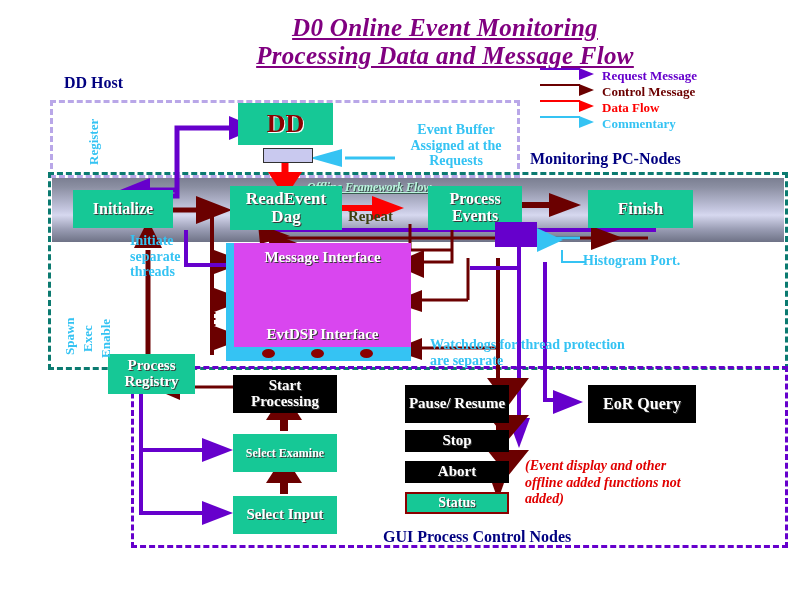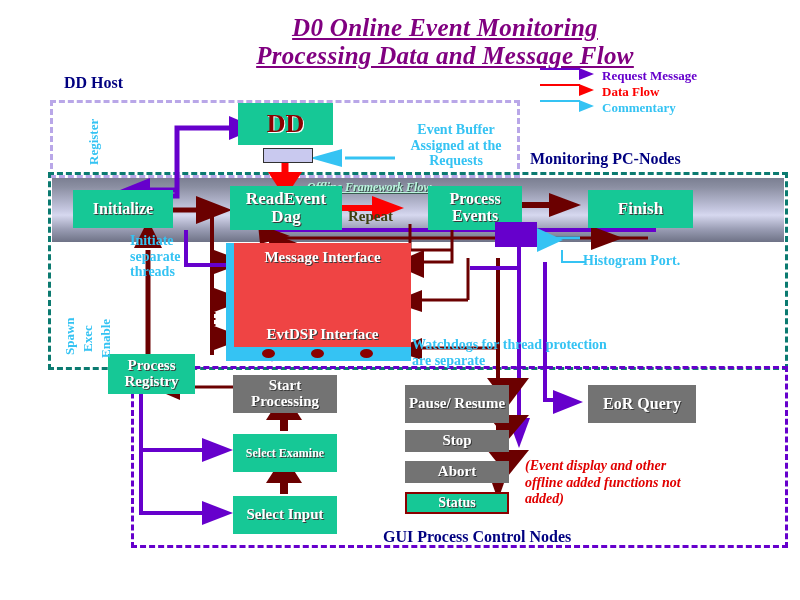--- a/index.html
+++ b/index.html
@@ -33,21 +33,21 @@
   
   .region{position:absolute;box-sizing:border-box;}
 
   
   .node{position:absolute;box-sizing:border-box;display:flex;
         align-items:center;justify-content:center;text-align:center;
         font-family:"Liberation Serif",serif;font-weight:bold;
         color:#ffffff;line-height:1.04;
         text-shadow:1px 1px 0 #3a3a3a;}
   .green{background:#16c896;}
-  .red{background:#737373;}
+  .red{background:#000000;}
 
   
   #band{position:absolute;
     background:linear-gradient(to bottom,#7b7f92 0%,#8b8fa2 14%,#c3c5de 48%,#d6d8ef 58%,#9a9db4 80%,#6e7286 100%);}
   #bandlabel{position:absolute;color:#b9f5dd;font-style:italic;font-weight:bold;
      font-size:12px;text-decoration:underline;font-family:"Liberation Serif",serif;
      text-shadow:1px 1px 0 #3a5a50;white-space:nowrap;}
 
   
   .cyan{position:absolute;color:#35c3f3;font-weight:bold;
@@ -59,21 +59,21 @@
           transform-origin:0 0;transform:rotate(-90deg);white-space:nowrap;}
 
   
   #repeat{position:absolute;color:#3f3f10;font-weight:bold;font-size:15px;
           font-family:"Liberation Serif",serif;}
   #note{position:absolute;color:#e00000;font-style:italic;font-weight:bold;
         font-size:14px;line-height:1.18;font-family:"Liberation Serif",serif;}
 
   
   #ifaceOuter{position:absolute;background:#35c3f3;}
-  #ifaceInner{position:absolute;background:#ef4444;}
+  #ifaceInner{position:absolute;background:#d946ef;}
   .ifacetext{position:absolute;width:100%;text-align:center;color:#ffffff;
      font-weight:bold;font-size:15px;line-height:1.04;
      font-family:"Liberation Serif",serif;text-shadow:1px 1px 0 #3a3a3a;}
   .dot{position:absolute;width:13px;height:9px;border-radius:50%;background:#8b0000;}
 
   svg{position:absolute;left:0;top:0;pointer-events:none;}
 </style>
 </head>
 <body>
 
@@ -82,20 +82,25 @@
 
 <div class="seclabel" style="left:64px;top:74px;font-size:16px;">DD Host</div>
 <div class="seclabel" style="left:530px;top:150px;font-size:16px;">Monitoring PC-Nodes</div>
 <div class="seclabel" style="left:383px;top:528px;font-size:16px;">GUI Process Control Nodes</div>
 
 <div id="legend">
   <div class="leg-row">
     <span class="leg-line" style="background:#6600cc"></span>
     <span class="leg-head" style="border-left:15px solid #6600cc"></span>
     <span class="leg-text" style="color:#6600cc">Request Message</span>
+  </div>
+  <div class="leg-row">
+    <span class="leg-line" style="background:#6b0000"></span>
+    <span class="leg-head" style="border-left:15px solid #6b0000"></span>
+    <span class="leg-text" style="color:#6b0000">Control Message</span>
   </div>
   <div class="leg-row">
     <span class="leg-line" style="background:#fd0000"></span>
     <span class="leg-head" style="border-left:15px solid #fd0000"></span>
     <span class="leg-text" style="color:#fd0000">Data Flow</span>
   </div>
   <div class="leg-row">
     <span class="leg-line" style="background:#35c3f3"></span>
     <span class="leg-head" style="border-left:15px solid #35c3f3"></span>
     <span class="leg-text" style="color:#35c3f3">Commentary</span>
@@ -256,20 +261,20 @@
 <div class="node red" style="left:405px;top:385px;width:104px;height:38px;font-size:15px;">Pause/ Resume</div>
 <div class="node red" style="left:405px;top:430px;width:104px;height:22px;font-size:15px;">Stop</div>
 <div class="node red" style="left:405px;top:461px;width:104px;height:22px;font-size:15px;">Abort</div>
 <div class="node green" style="left:405px;top:492px;width:104px;height:22px;font-size:14px;border:2px solid #8b0000;">Status</div>
 
 <div class="node red" style="left:588px;top:385px;width:108px;height:38px;font-size:16px;">EoR Query</div>
 
 <div class="cyan" style="left:392px;top:122px;width:128px;text-align:center;">Event Buffer Assigned at the Requests</div>
 <div class="cyan" style="left:130px;top:233px;width:86px;">Initiate separate threads</div>
 <div class="cyan" style="left:583px;top:253px;white-space:nowrap;">Histogram Port.</div>
-<div class="cyan" style="left:412px;top:337px;width:200px;">Watchdogs for thread protection are separate</div>
+<div class="cyan" style="left:412px;top:337px;width:200px;padding-left:18px;">Watchdogs for thread protection are separate</div>
 
 <div class="vlabel" style="left:86px;top:165px;">Register</div>
 <div class="vlabel" style="left:62px;top:355px;">Spawn</div>
 <div class="vlabel" style="left:80px;top:352px;">Exec</div>
 <div class="vlabel" style="left:98px;top:358px;">Enable</div>
 
 <div id="note" style="left:525px;top:458px;width:180px;">(Event display and other offline added functions not added)</div>
 
 </body></html>

